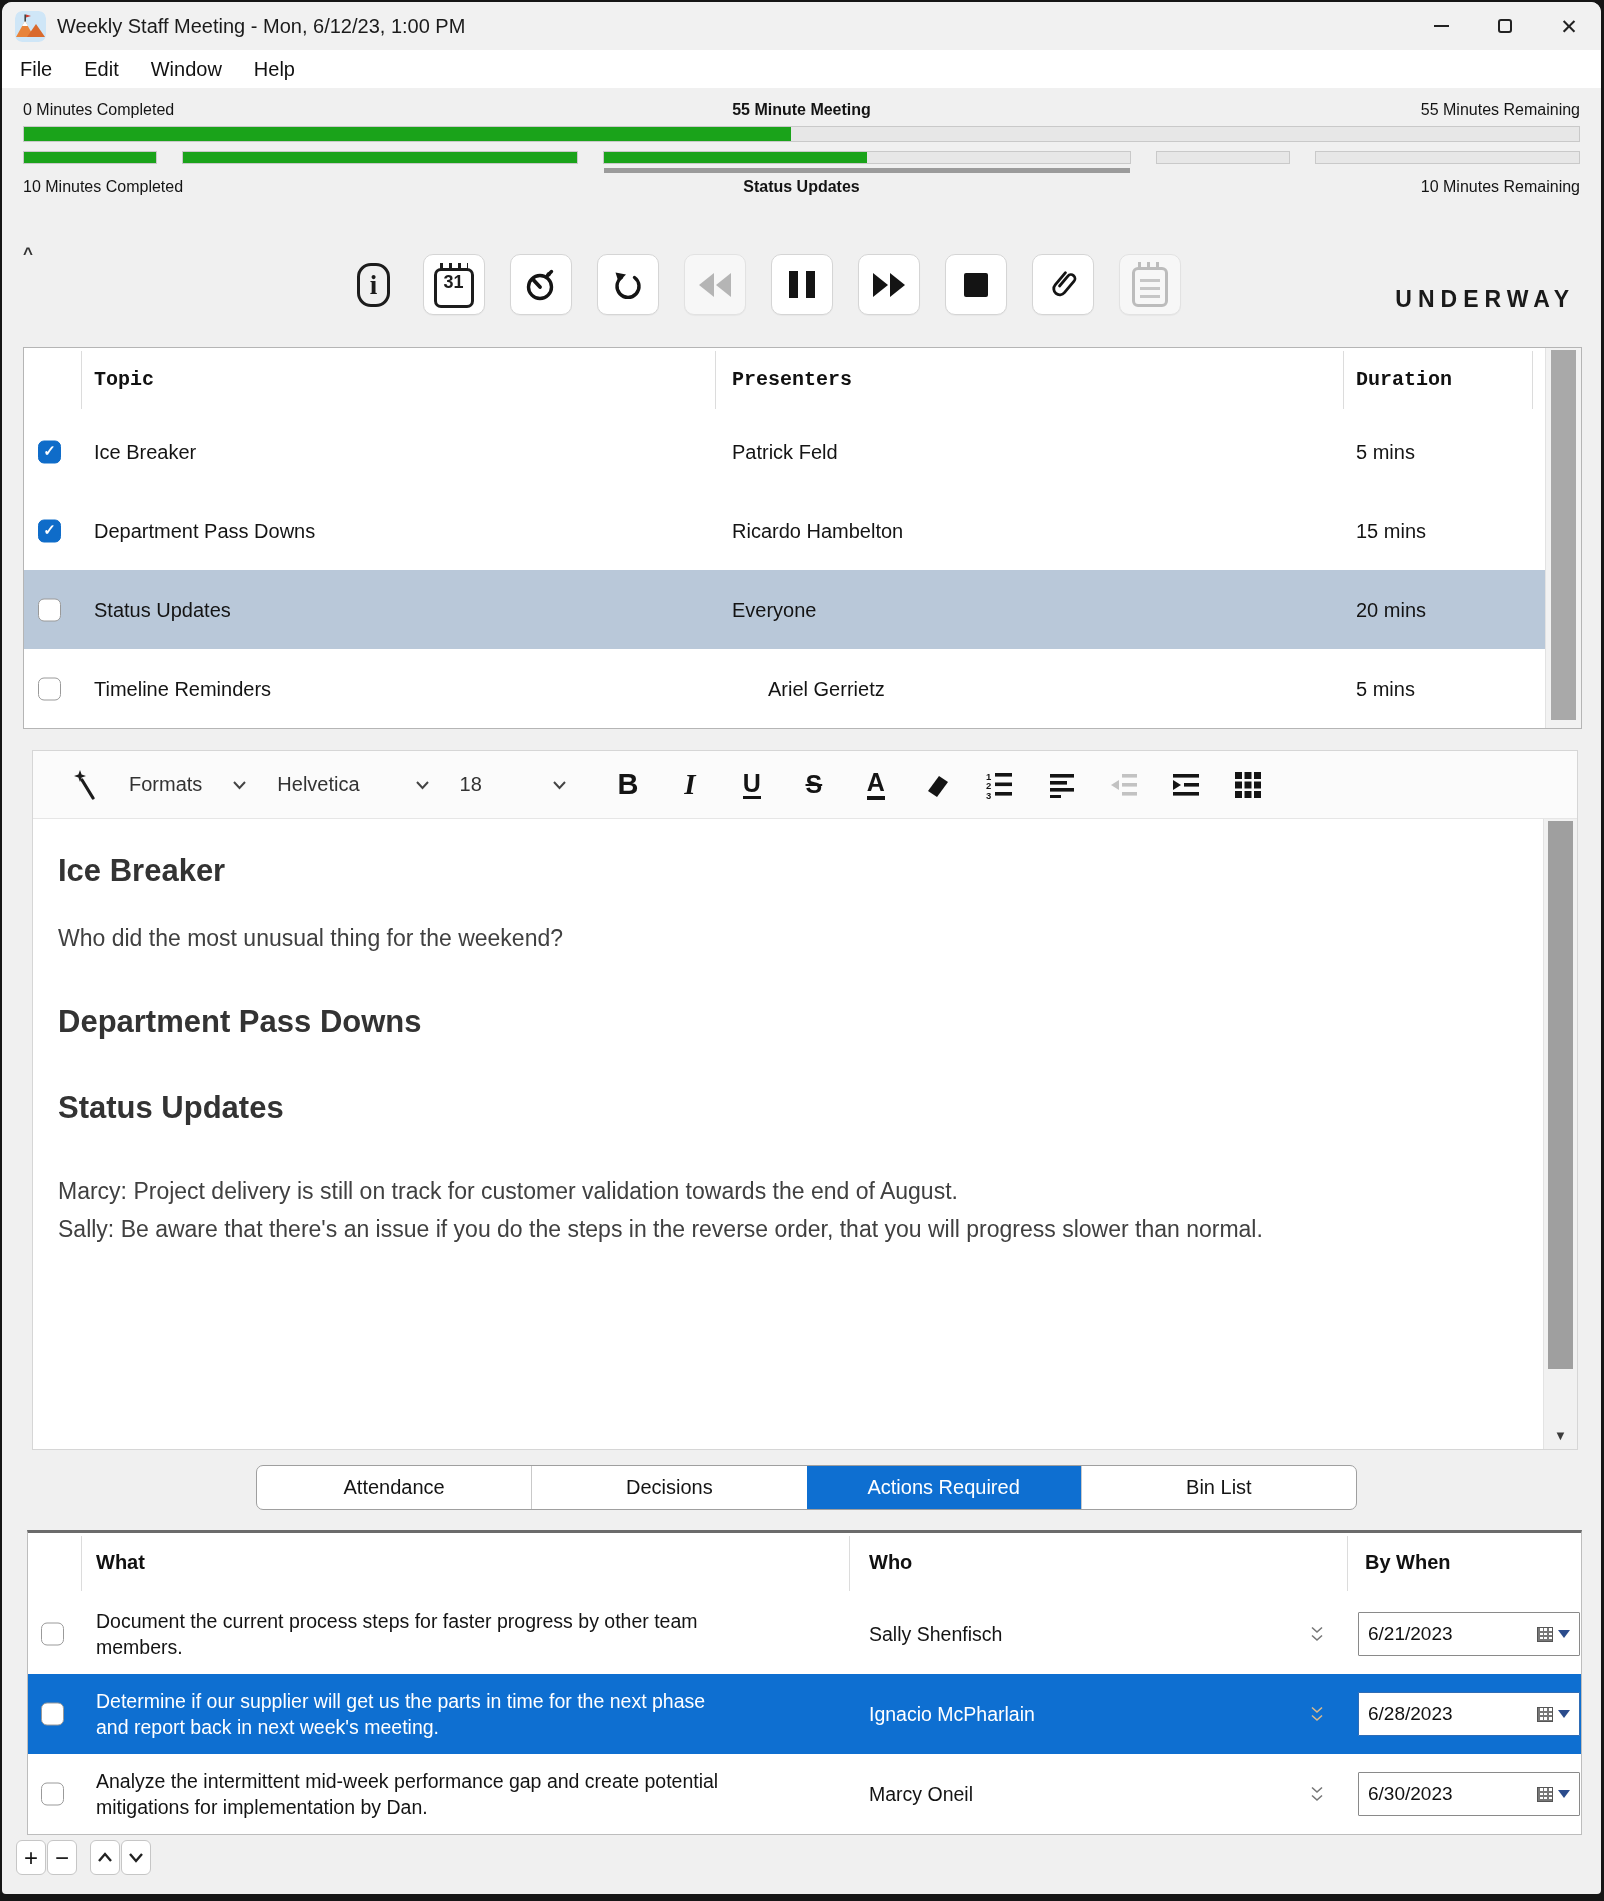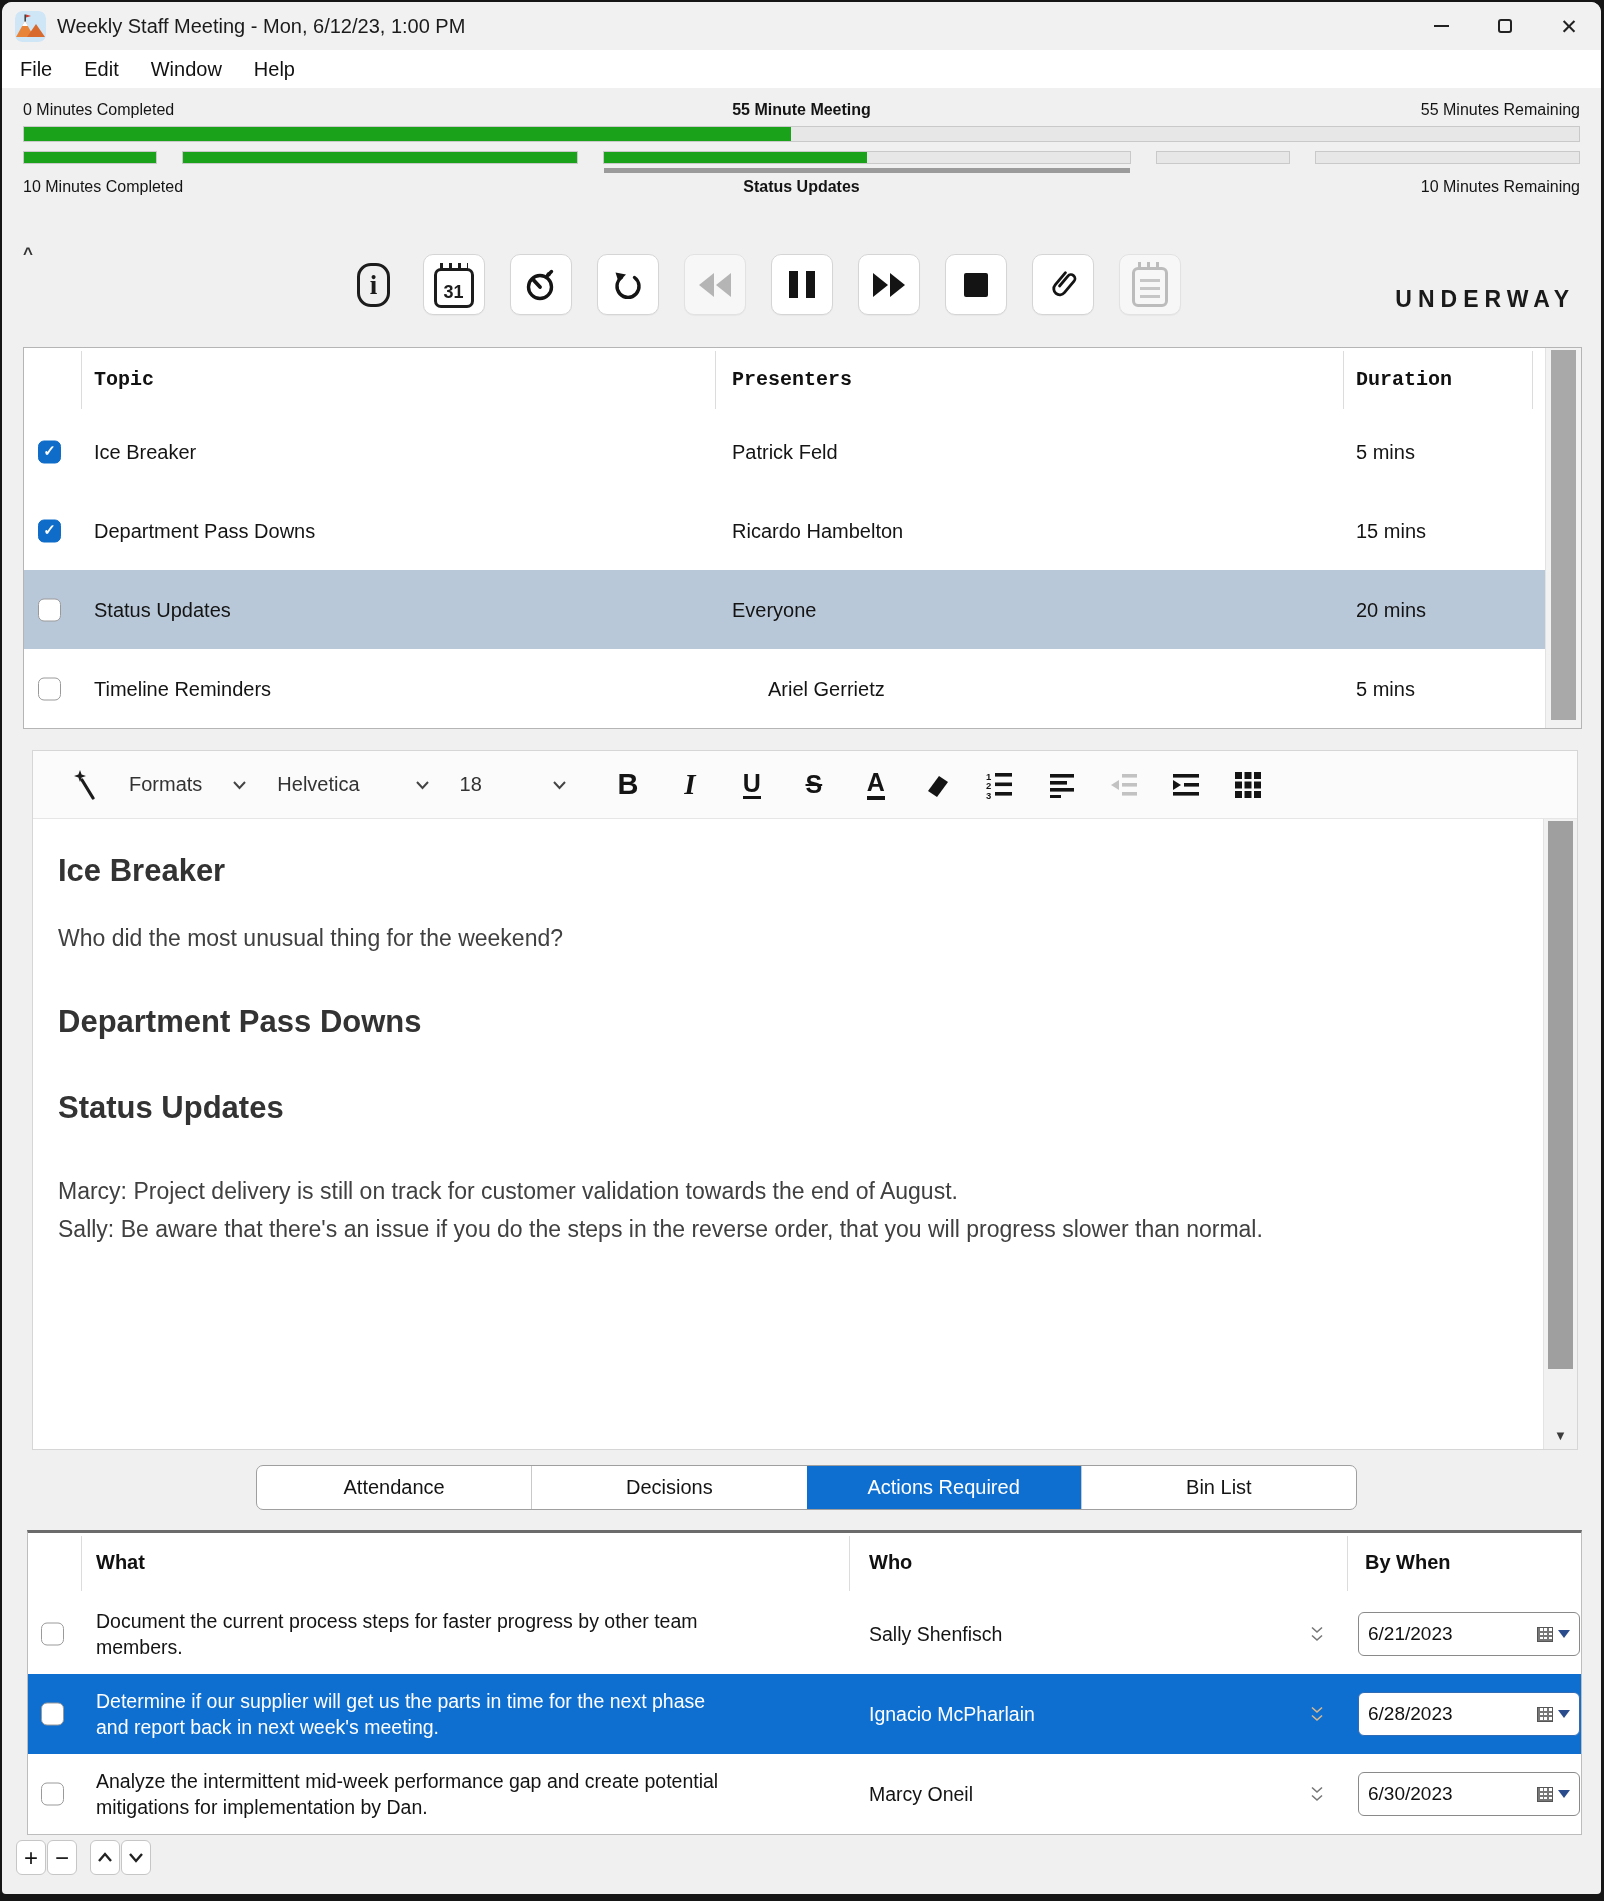--- a/index.html
+++ b/index.html
@@ -35,21 +35,21 @@
   .plabels2 { margin-top:14px; }
 
   
   .media-row { position:absolute; left:0; right:0; top:252px; height:62px; }
   .collapse-caret { position:absolute; left:21px; top:-10px; font-size:17px; font-weight:bold; color:#333; }
   .media-center { position:absolute; left:50%; transform:translateX(-50%); display:flex; gap:25px; }
   .mbtn { width:62px; height:61px; background:#fff; border:1px solid #d5d5d5; border-radius:10px; display:flex; align-items:center; justify-content:center; box-shadow:0 1px 1px rgba(0,0,0,.04); }
   .mbtn.disabled { background:#f7f7f7; border-color:#e2e2e2; }
   .info-float { position:absolute; left:355px; top:9px; }
   .icon-info { width:33px; height:44px; border:3.5px solid #1c1c1c; border-radius:14px; display:flex; align-items:center; justify-content:center; font-family:"Liberation Serif", serif; font-weight:bold; font-size:27px; color:#1c1c1c; }
-  .icon-cal { width:40px; height:40px; border:3px solid #1c1c1c; border-radius:7px; position:relative; display:flex; align-items:flex-end; justify-content:center; font-weight:bold; font-size:18px; color:#1c1c1c; padding-bottom:2px; margin-top:6px; }
+  .icon-cal { width:40px; height:40px; border:3px solid #1c1c1c; border-radius:7px; position:relative; display:flex; align-items:flex-end; justify-content:center; font-weight:bold; font-size:18px; color:#1c1c1c; padding-bottom:12px; margin-top:6px; }
   .icon-cal::before { content:""; position:absolute; top:-8px; left:3px; right:3px; height:8px; background:repeating-linear-gradient(90deg,#1c1c1c 0 3.5px,transparent 3.5px 9px); }
   .icon-notepad { width:36px; height:40px; border:3px solid #bcbcbc; border-radius:6px; position:relative; margin-top:5px; }
   .icon-notepad::before { content:""; position:absolute; top:-8px; left:3px; right:3px; height:8px; background:repeating-linear-gradient(90deg,#bcbcbc 0 3.5px,transparent 3.5px 9px); }
   .icon-notepad i { position:absolute; left:5px; right:5px; height:3px; background:#c6c6c6; }
   .icon-pause { display:flex; gap:8px; }
   .icon-pause i { width:9px; height:27px; background:#141414; }
   .icon-stop { width:24px; height:24px; background:#141414; border-radius:2px; }
   .brand { position:absolute; right:26px; top:32px; font-size:23px; font-weight:bold; letter-spacing:6px; color:#1a1a1a; }
 
   
@@ -97,21 +97,21 @@
   
   .actions { position:absolute; left:25px; top:1528px; width:1555px; height:305px; background:#fff; border:1px solid #bdbdbd; border-top:3px solid #6b6b6b; }
   .a-header { position:relative; height:61px; }
   .a-header .h { position:absolute; top:18px; font-size:20px; font-weight:bold; color:#111; }
   .a-row { position:relative; height:80px; font-size:19.5px; color:#141414; }
   .a-row.selected { background:#0e6fd1; color:#fff; }
   .a-what { position:absolute; left:68px; top:50%; transform:translateY(-50%); width:645px; line-height:26px; }
   .a-who { position:absolute; left:841px; top:50%; transform:translateY(-50%); }
   .a-chev { position:absolute; left:1283px; top:50%; transform:translateY(-50%); color:#777; display:flex; flex-direction:column; gap:1px; }
   .a-row.selected .a-chev { color:#d9b98c; }
-  .date-field { position:absolute; left:1330px; top:50%; transform:translateY(-50%); width:222px; height:44px; background:#fff; border:1.5px solid #8a8a8a; border-radius:6px; display:flex; align-items:center; padding:0 9px; color:#111; }
+  .date-field { position:absolute; left:1330px; top:50%; transform:translateY(-50%); width:222px; height:44px; background:#fff; border:1.5px solid #8a8a8a; border-radius:1px; display:flex; align-items:center; padding:0 9px; color:#111; }
   .a-row.selected .date-field { border-color:#2f6cb5; }
   .date-field .dtext { font-size:19px; flex:1; }
   .mini-cal { width:16px; height:15px; border:1.7px solid #555; background:
       repeating-linear-gradient(90deg, #777 0 1.5px, transparent 1.5px 4.6px),
       repeating-linear-gradient(0deg, #777 0 1.5px, transparent 1.5px 4.2px);
       margin-right:5px; }
   .tri-down { width:0; height:0; border-left:6px solid transparent; border-right:6px solid transparent; border-top:8px solid #2b4c8c; }
 
   
   .footer { position:absolute; left:14px; top:1838px; display:flex; align-items:center; }

